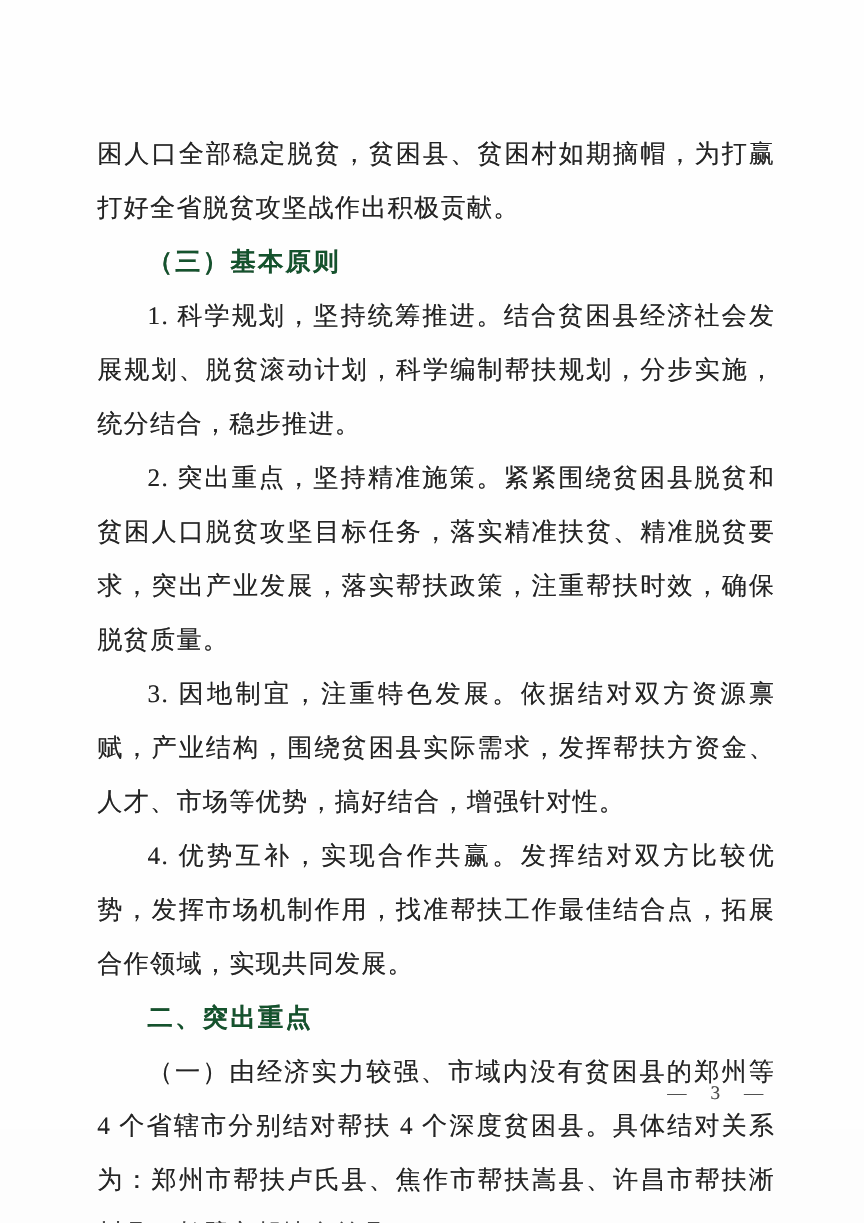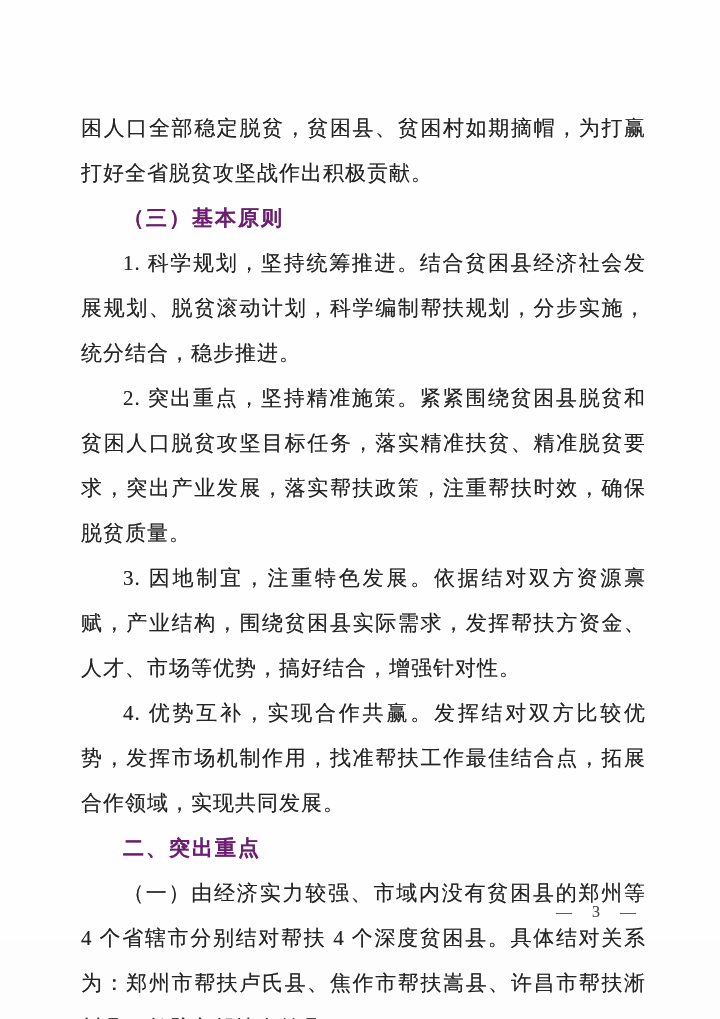--- a/index.html
+++ b/index.html
@@ -37,21 +37,21 @@
     margin: 0;
     text-indent: 2em;
   }
   .para.no-indent {
     text-indent: 0;
   }
   .heading {
     margin: 0;
     text-indent: 2em;
     font-weight: bold;
-    color: #701a75;
+    color: #14532d;
     letter-spacing: 2px;
   }
   .page-footer {
     position: absolute;
     right: 76px;
     top: 903px;
     font-size: 16px;
     color: #4d4d4d;
     letter-spacing: 8px;
     font-family: "Liberation Serif", "DejaVu Serif", serif;

